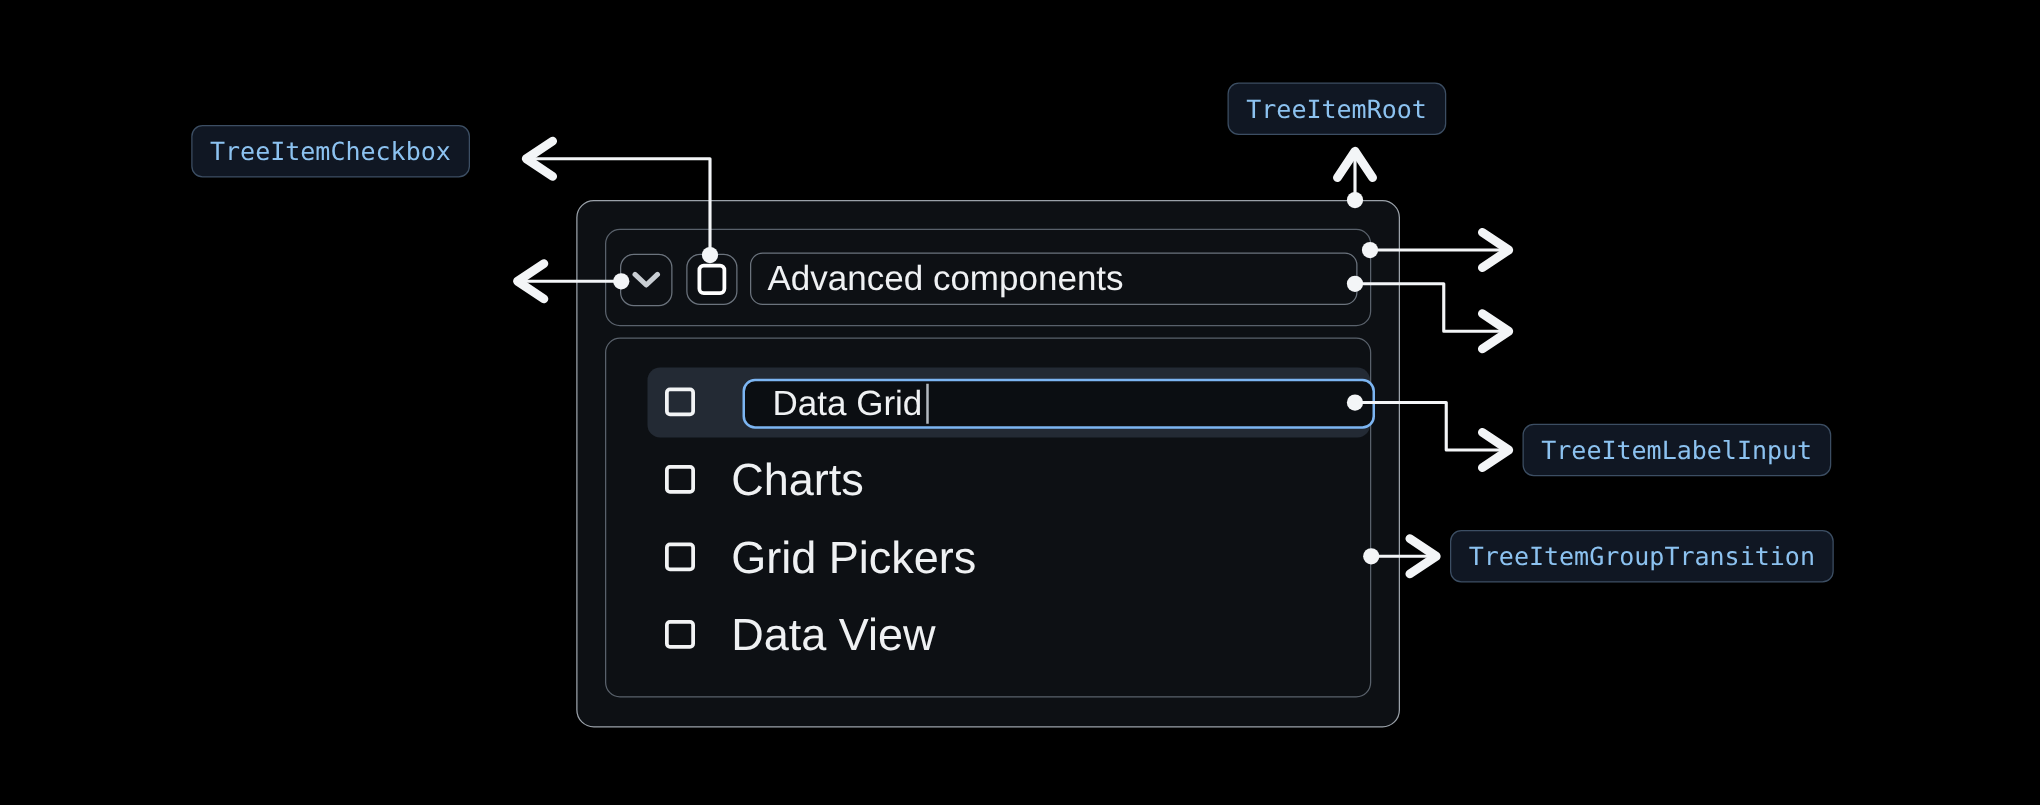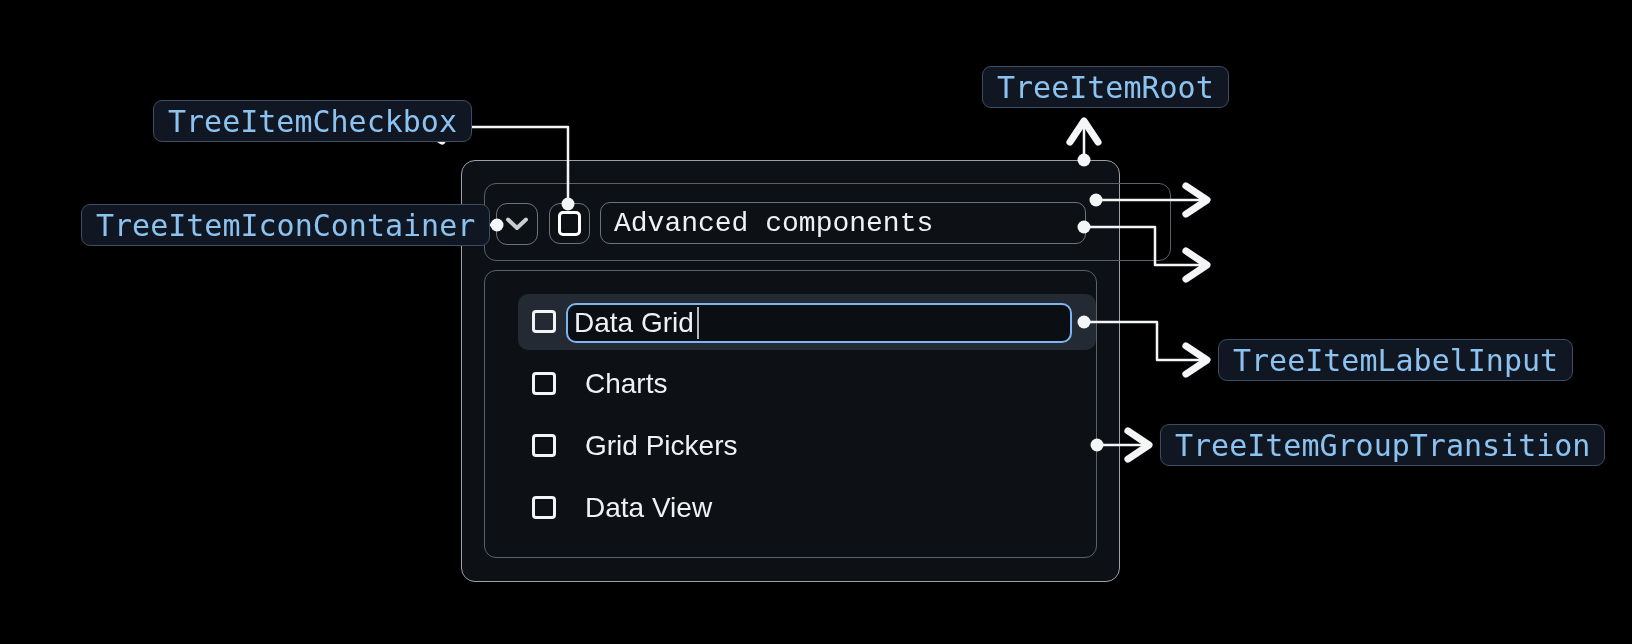--- a/index.html
+++ b/index.html
@@ -24,30 +24,30 @@
   #canvas{
     position:relative;width:1632px;height:644px;overflow:hidden;
     background:var(--background);
     font-family:"Liberation Sans",sans-serif;color:var(--text);
   }
   
   .pill{
     position:absolute;height:42px;display:flex;align-items:center;
     padding:0 14px;border:1.5px solid var(--pill-border);border-radius:9px;
     background:var(--pill-bg);color:var(--pill-text);
-    font-family:"DejaVu Sans Mono",monospace;font-size:30px;white-space:nowrap;
+    font-family:"DejaVu Sans Mono",monospace;font-size:20px;white-space:nowrap;
   }
   
   .root-box{
     position:absolute;left:461px;top:160px;width:659px;height:422px;
     border:1.5px solid var(--root-border);border-radius:14px;background:var(--box-bg);
   }
   .content-box{
-    position:absolute;left:22px;top:22px;width:687px;height:78px;
-    border:1.5px solid var(--inner-border);border-radius:12px;font-family:Liberation Mono, monospace;
+    position:absolute;left:22px;top:22px;width:613px;height:78px;
+    border:1.5px solid var(--inner-border);border-radius:12px;
   }
   .icon-box{
     position:absolute;left:11px;top:19px;width:42px;height:42px;
     border:1.5px solid var(--subbox-border);border-radius:11px;
     display:flex;align-items:center;justify-content:center;
   }
   .checkbox-box{
     position:absolute;left:64px;top:19px;width:41px;height:41px;
     border:1.5px solid var(--subbox-border);border-radius:11px;
     display:flex;align-items:center;justify-content:center;
@@ -64,25 +64,25 @@
   }
   .tree-row{
     position:absolute;left:33px;width:578px;height:56px;border-radius:10px;
     display:flex;align-items:center;
   }
   .tree-row.selected{background:var(--highlight-bg);}
   .row-checkbox{
     position:absolute;left:14px;top:16px;width:24px;height:23px;
     border:3px solid #f2f4f5;border-radius:4px;
   }
-  .row-label{position:absolute;left:67px;font-size:28px;white-space:nowrap;}
+  .row-label{position:absolute;left:67px;font-size:36px;white-space:nowrap;}
   .label-input{
-    position:absolute;left:48px;top:9px;width:506px;height:40px;
+    position:absolute;left:76px;top:9px;width:506px;height:40px;
     border:2.5px solid var(--input-border);border-radius:10px;background:var(--input-bg);
-    display:flex;align-items:center;padding-left:6px;font-size:28px;white-space:nowrap;
+    display:flex;align-items:center;padding-left:22px;font-size:28px;white-space:nowrap;
   }
   .caret{display:inline-block;width:2.5px;height:32px;background:var(--caret);margin-left:3px;}
   
   svg.connectors{position:absolute;left:0;top:0;width:1632px;height:644px;pointer-events:none;}
   svg.connectors path.wire{fill:none;stroke:var(--line);stroke-width:2.5;stroke-linejoin:round;}
   svg.connectors circle{fill:var(--line);}
   svg.connectors .arrowhead{fill:none;stroke:var(--line);stroke-width:3;stroke-linecap:round;stroke-linejoin:round;}
   .chev{stroke:var(--glyph);stroke-width:4;fill:none;stroke-linecap:round;stroke-linejoin:round;}
 </style>
 </head>
@@ -150,18 +150,17 @@
     <circle cx="568" cy="204" r="6.5"></circle>
     <circle cx="497" cy="225" r="6.5"></circle>
     <circle cx="1084" cy="160" r="6.5"></circle>
     <circle cx="1096" cy="200" r="6.5"></circle>
     <circle cx="1084" cy="227" r="6.5"></circle>
     <circle cx="1084" cy="322" r="6.5"></circle>
     <circle cx="1097" cy="445" r="6.5"></circle>
   </svg>
 
   <div class="pill" style="left:153px;top:100px">TreeItemCheckbox</div>
-  <div class="pill" style="left:81px;top:204px">TreeItemIconContainer</div>
   <div class="pill" style="left:982px;top:66px">TreeItemRoot</div>
   <div class="pill" style="left:1160px;top:424px">TreeItemGroupTransition</div>
   <div class="pill" style="left:1218px;top:339px">TreeItemLabelInput</div>
 
 </div>
 
 </body></html>

